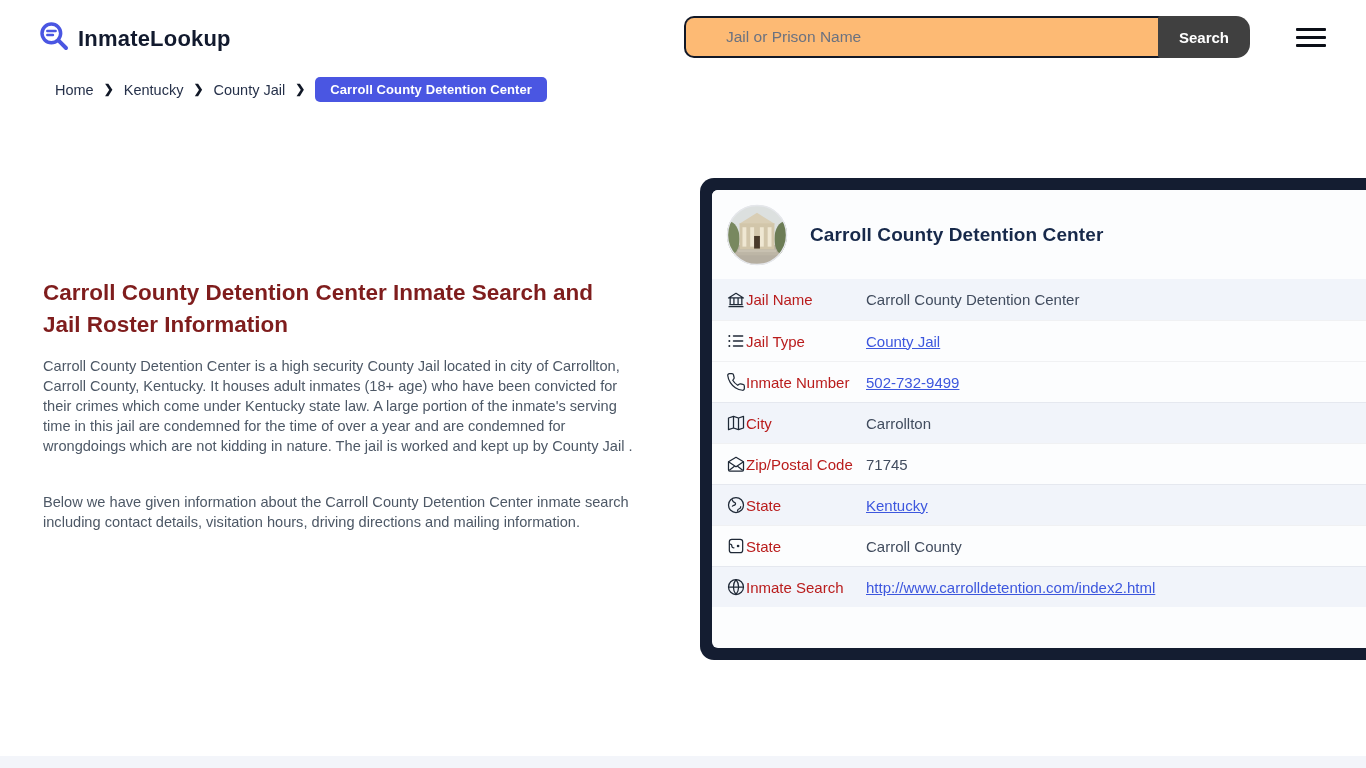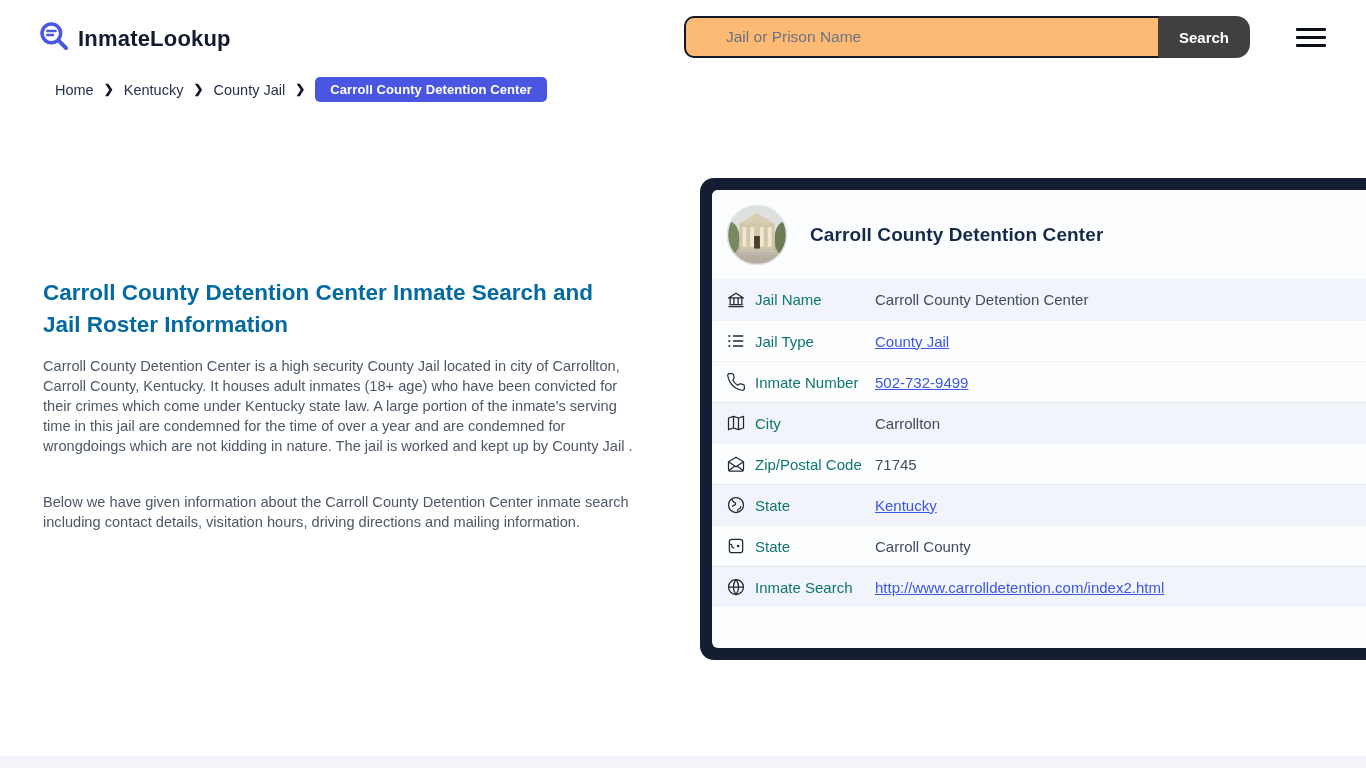--- a/index.html
+++ b/index.html
@@ -27,40 +27,40 @@
 
   
   .breadcrumb { position:absolute; left:55px; top:77px; display:flex; align-items:center; gap:10px; }
   .crumb { font-size:14.5px; color:#253049; cursor:pointer; font-weight:500; }
   .crumb-sep { font-size:12px; color:#111827; font-weight:700; transform:translateY(-1px); }
   .crumb-pill { background:#4a56e2; color:#ffffff; font-size:13px; font-weight:700;
                 padding:5px 15px; border-radius:5px; cursor:default; letter-spacing:.1px; }
 
   
   .page-title { position:absolute; left:43px; top:277px; width:556px;
-                font-size:22.5px; line-height:1.43; font-weight:700; color:#0369a1; }
+                font-size:22.5px; line-height:1.43; font-weight:700; color:#7f1d1d; }
   .para1 { position:absolute; left:43px; top:356px; width:592px;
            font-size:14.6px; line-height:20px; color:#4d5866; }
   .para2 { position:absolute; left:43px; top:492px; width:592px;
            font-size:14.6px; line-height:20px; color:#4d5866; }
 
   
   .jail-card { position:absolute; left:700px; top:178px; width:666px; height:482px;
                background:#141d31; border-radius:14px 0 0 14px; padding:12px 0 12px 12px; }
   .jail-card-inner { width:654px; height:458px; background:#fcfdfe; border-radius:6px 0 0 6px; overflow:hidden; }
   .card-header { height:89px; display:flex; align-items:center; padding-left:14px; background:#fcfdfe; }
   .jail-photo { width:62px; height:62px; border-radius:50%; overflow:hidden; flex:0 0 auto; }
   .card-title { margin-left:22px; font-size:19px; font-weight:700; color:#17294a; letter-spacing:.1px; }
 
   .info-row { height:41px; display:flex; align-items:center; padding-left:14px; font-size:15px; }
   .info-row.striped { background:#f1f4fa; }
   .info-row + .info-row { border-top:1px solid rgba(20,29,49,0.05); }
   .row-icon { width:20px; height:20px; flex:0 0 auto; color:#1f2937; display:flex; align-items:center; }
   .row-icon svg { width:20px; height:20px; }
-  .row-label { margin-left:9px; width:120px; flex:0 0 auto; color:#0f766e; }
+  .row-label { width:120px; flex:0 0 auto; color:#b91c1c; }
   .row-value { color:#414c5e; white-space:nowrap; }
   a.row-value { color:#3d57de; text-decoration:underline; cursor:pointer; }
 
   
   .footer-strip { position:absolute; left:0; bottom:0; width:1366px; height:12px; background:#f3f5fa; }
 </style>
 </head>
 <body>
 
 <div class="logo">

